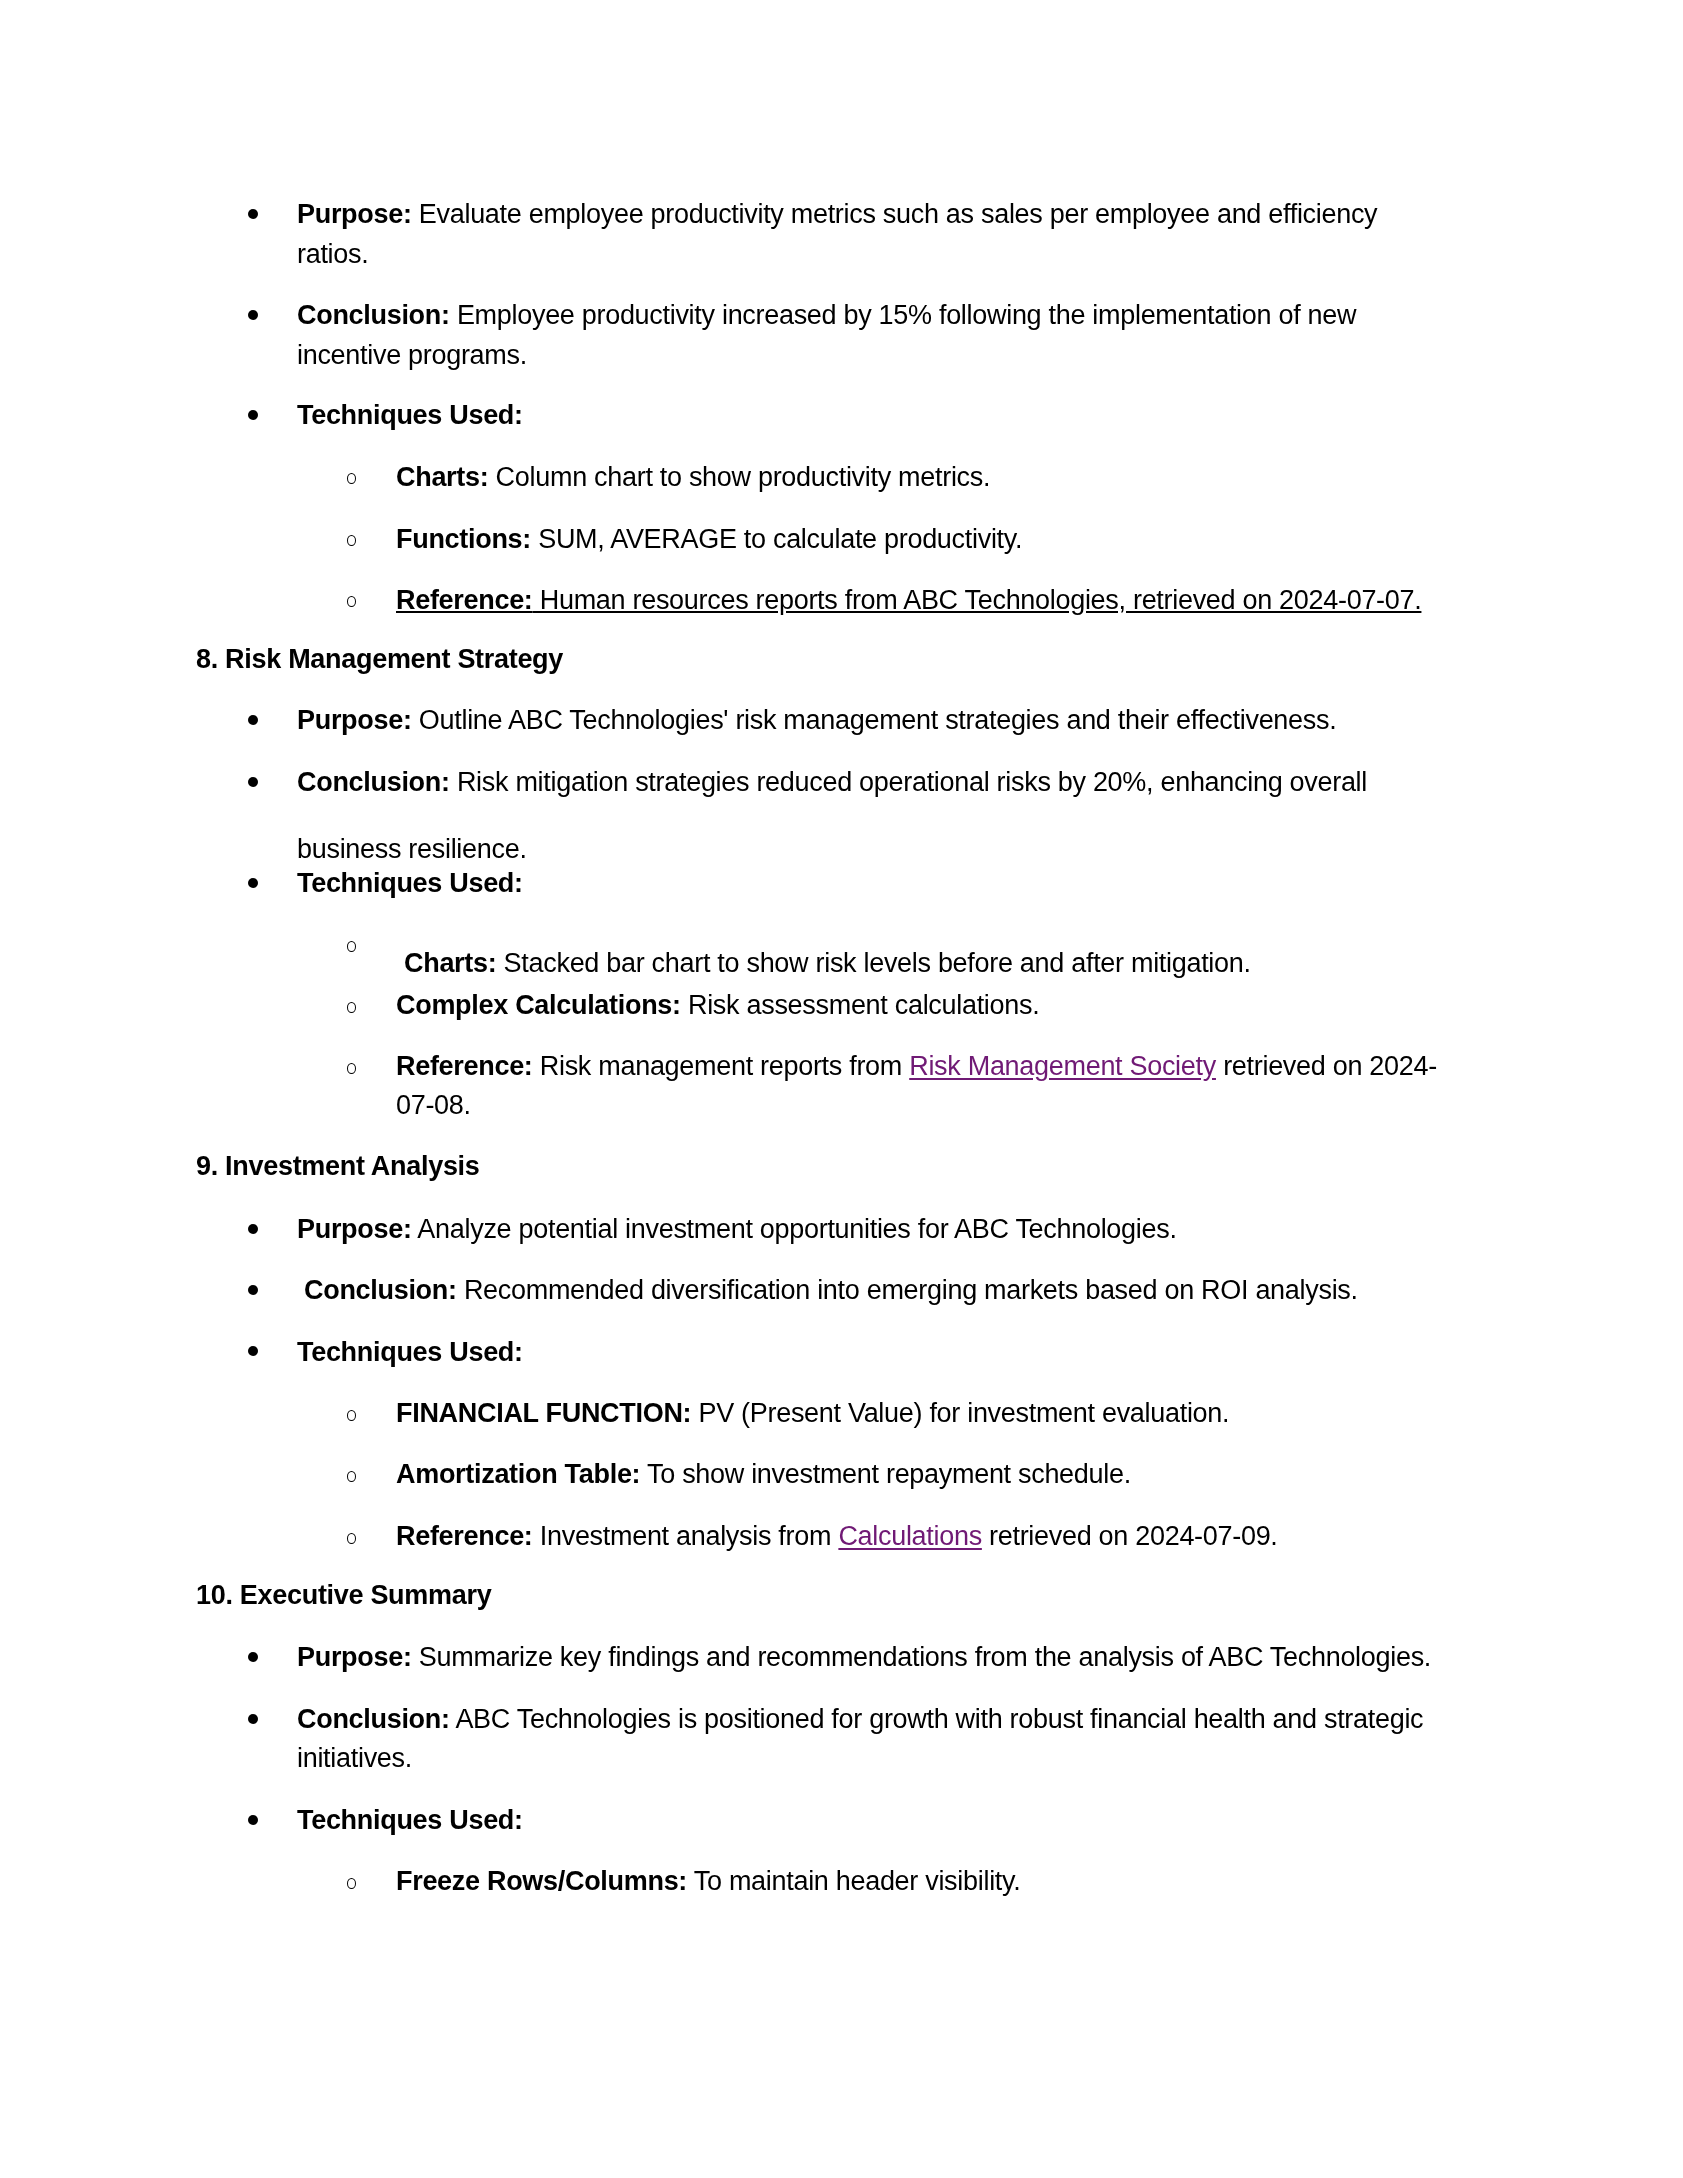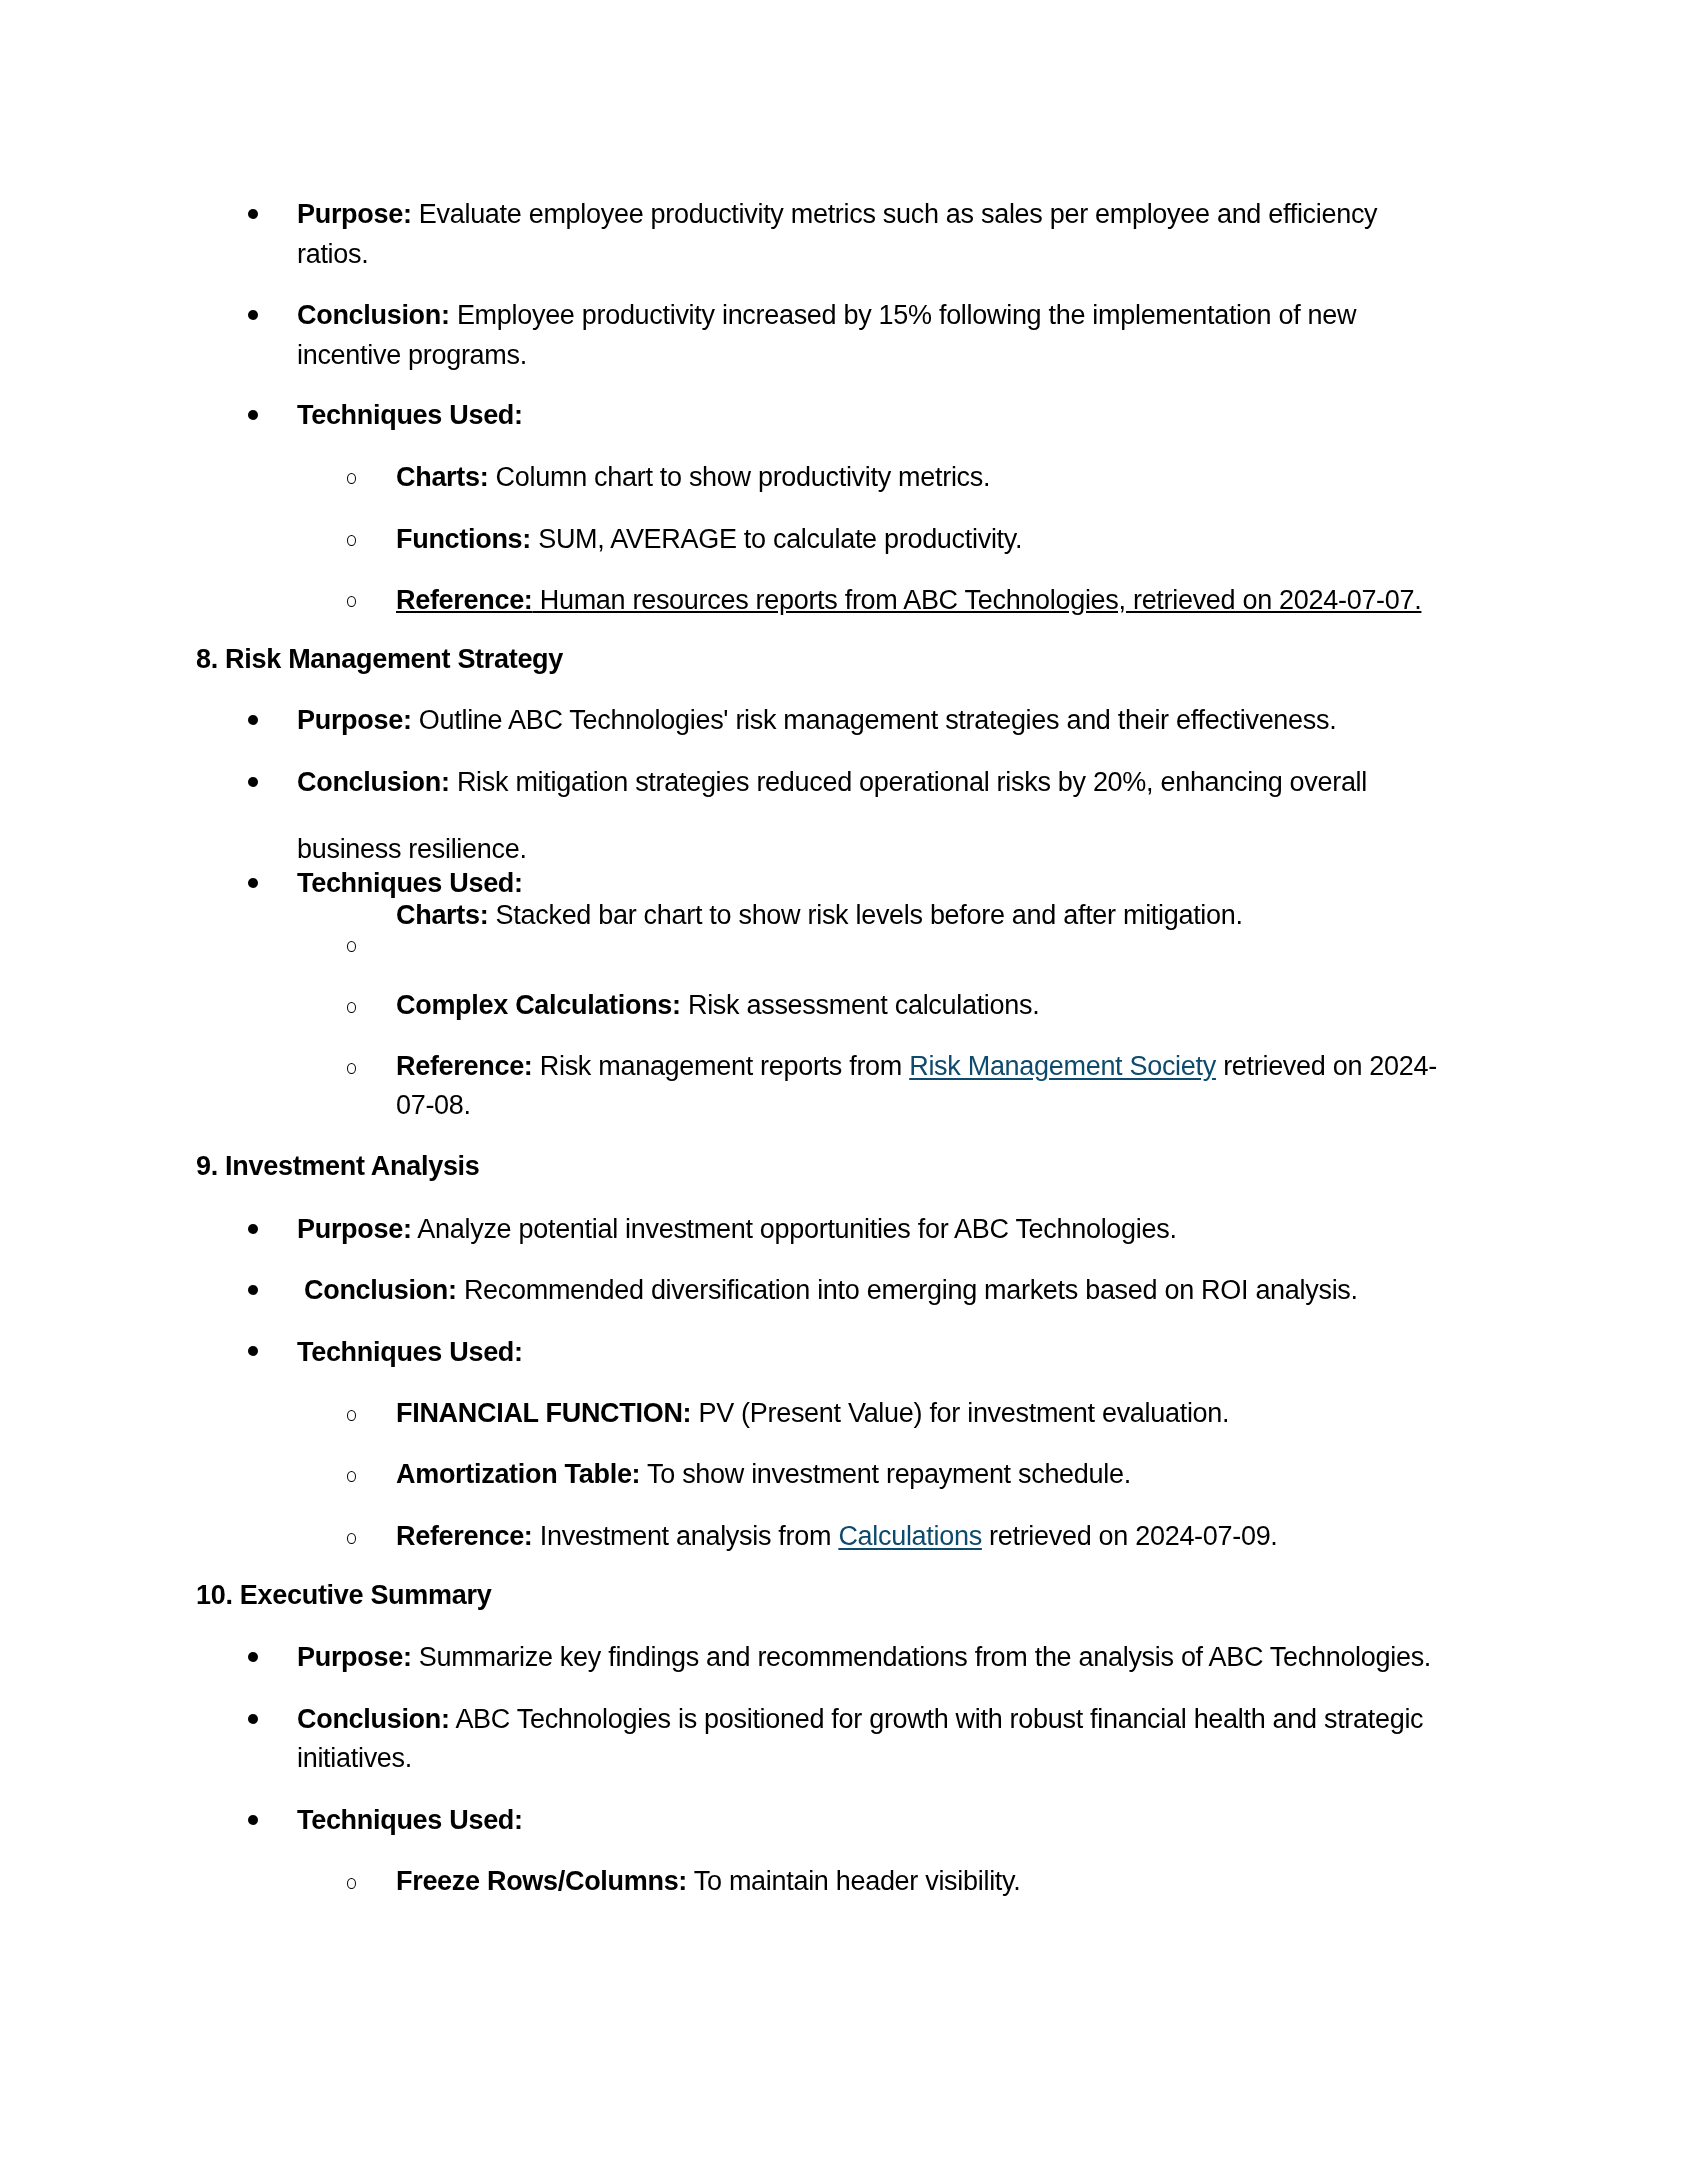--- a/index.html
+++ b/index.html
@@ -5,21 +5,21 @@
   html, body { margin: 0; padding: 0; background: #ffffff; }
   body { width: 1683px; height: 2178px; position: relative; overflow: hidden;
          font-family: "Liberation Sans", sans-serif; color: #000000; }
   .line { position: absolute; font-size: 27px; line-height: 34px; white-space: nowrap; letter-spacing: -0.3px; }
   .line b { font-weight: bold; }
   .heading { left: 196px; font-weight: bold; }
   .l1 { left: 297px; }
   .l2 { left: 396px; }
   .bullet { position: absolute; width: 10px; height: 10px; border-radius: 50%; background: #000; }
   .sub-bullet { position: absolute; width: 9px; height: 11px; border: 1.6px solid #000; border-radius: 50%; box-sizing: border-box; }
-  a.link { color: #0c4a6e; text-decoration: underline; text-underline-offset: 3px; }
+  a.link { color: #701a75; text-decoration: underline; text-underline-offset: 3px; }
 </style>
 </head>
 <body>
 
 <span class="bullet" style="left:248px;top:209px;"></span>
 <div class="line l1" style="top:197px;"><b>Purpose:</b><span> Evaluate employee productivity metrics such as sales per employee and efficiency</span></div>
 <div class="line l1" style="top:237px;">ratios.</div>
 
 <span class="bullet" style="left:248px;top:310px;"></span>
 <div class="line l1" style="top:298px;"><b>Conclusion:</b><span> Employee productivity increased by 15% following the implementation of new</span></div>
@@ -43,21 +43,21 @@
 <div class="line l1" style="top:703px;"><b>Purpose:</b><span> Outline ABC Technologies' risk management strategies and their effectiveness.</span></div>
 
 <span class="bullet" style="left:248px;top:777px;"></span>
 <div class="line l1" style="top:765px;"><b>Conclusion:</b><span> Risk mitigation strategies reduced operational risks by 20%, enhancing overall</span></div>
 <div class="line l1" style="top:832px;">business resilience.</div>
 
 <span class="bullet" style="left:248px;top:878px;"></span>
 <div class="line l1" style="top:866px;"><b>Techniques Used:</b></div>
 
 <span class="sub-bullet" style="left:347px;top:941px;"></span>
-<div class="line l2" style="top:898px;"><b>Charts:</b><span> Stacked bar chart to show risk levels before and after mitigation.</span></div>
+<div class="line l2" style="top:946px;margin-left:8px;"><b>Charts:</b><span> Stacked bar chart to show risk levels before and after mitigation.</span></div>
 
 <span class="sub-bullet" style="left:347px;top:1002px;"></span>
 <div class="line l2" style="top:988px;"><b>Complex Calculations:</b><span> Risk assessment calculations.</span></div>
 
 <span class="sub-bullet" style="left:347px;top:1063px;"></span>
 <div class="line l2" style="top:1049px;"><b>Reference:</b><span> Risk management reports from </span><a class="link" href="#">Risk Management Society</a><span> retrieved on 2024-</span></div>
 <div class="line l2" style="top:1088px;">07-08.</div>
 
 <div class="line heading" style="top:1149px;">9. Investment Analysis</div>
 

